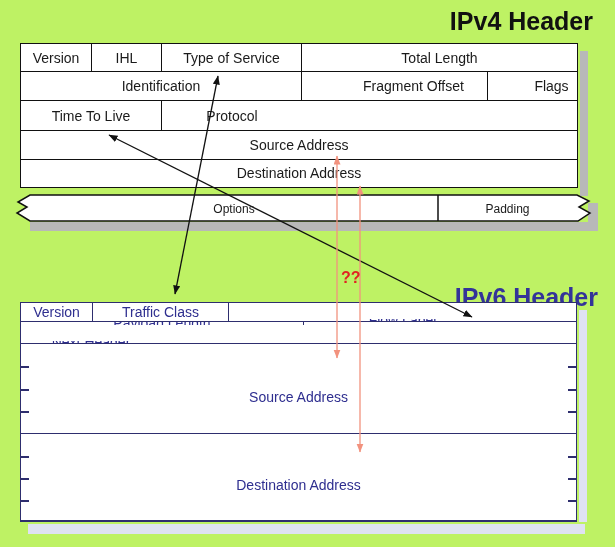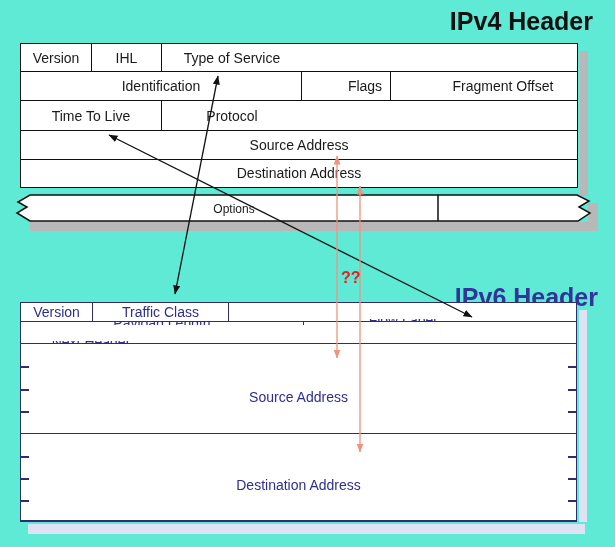--- a/index.html
+++ b/index.html
@@ -1,17 +1,17 @@
 <!DOCTYPE html>
 <html><head>
 <meta charset="utf-8">
 <style>
   html,body{margin:0;padding:0;background:#fff;}
   .canvas{
-    position:relative;width:615px;height:547px;background:#5eead4;
+    position:relative;width:615px;height:547px;background:#bef264;
     font-family:"Liberation Sans",sans-serif;overflow:hidden;
   }
   
   .title{position:absolute;font-weight:bold;font-size:25px;letter-spacing:0px;white-space:nowrap;}
   .title-ipv4{top:7px;right:22px;color:#111111;}
   .title-ipv6{top:263px;right:17px;color:#333399;margin-top:20px;}
   
   .shadow{position:absolute;}
   .sh-v4-right{left:580px;top:51px;width:8px;height:145px;background:#b8b8b8;}
   .sh-v4-strip-right{left:588px;top:203px;width:10px;height:19px;background:#b8b8b8;}
@@ -62,25 +62,26 @@
   <div class="shadow sh-v6-bottom"></div>
 
   <div class="title title-ipv4">IPv4 Header</div>
   <div class="title title-ipv6">IPv6 Header</div>
 
   <div class="tbl t4">
     <div class="row r4a">
       <div class="cell" style="width:71px">Version</div>
       <div class="cell" style="width:70px">IHL</div>
       <div class="cell" style="width:140px">Type of Service</div>
+      <div class="cell" style="flex:1">Total Length</div>
     </div>
     <div class="row r4b">
       <div class="cell" style="width:281px">Identification</div>
+      <div class="cell" style="flex:1">Fragment Offset</div>
       <div class="cell" style="width:51px">Flags</div>
-      <div class="cell" style="flex:1">Fragment Offset</div>
     </div>
     <div class="row r4c">
       <div class="cell" style="width:141px">Time To Live</div>
       <div class="cell" style="width:140px">Protocol</div>
     </div>
     <div class="row r4d">
       <div class="cell" style="flex:1">Source Address</div>
     </div>
     <div class="row r4e">
       <div class="cell" style="flex:1">Destination Address</div>
@@ -140,16 +141,17 @@
       <line x1="438" y1="195" x2="438" y2="221" stroke="#111111" stroke-width="1.5"></line>
     </g>
 
     <line x1="218" y1="76" x2="175" y2="294" stroke="#111111" stroke-width="1.3" marker-start="url(#bk-s)" marker-end="url(#bk-e)"></line>
     <line x1="109" y1="135" x2="472" y2="317" stroke="#111111" stroke-width="1.3" marker-start="url(#bk-s)" marker-end="url(#bk-e)"></line>
     <line x1="337" y1="156" x2="337" y2="358" stroke="#f2927e" stroke-width="1.3" marker-start="url(#sa-s)" marker-end="url(#sa-e)"></line>
     <line x1="360" y1="186" x2="360" y2="452" stroke="#f2927e" stroke-width="1.3" marker-start="url(#sa-s)" marker-end="url(#sa-e)"></line>
   </svg>
 
   <div class="strip-label lab-options">Options</div>
+  <div class="strip-label lab-padding">Padding</div>
 
   <div class="qq">??</div>
 
 </div>
 
 </body></html>

